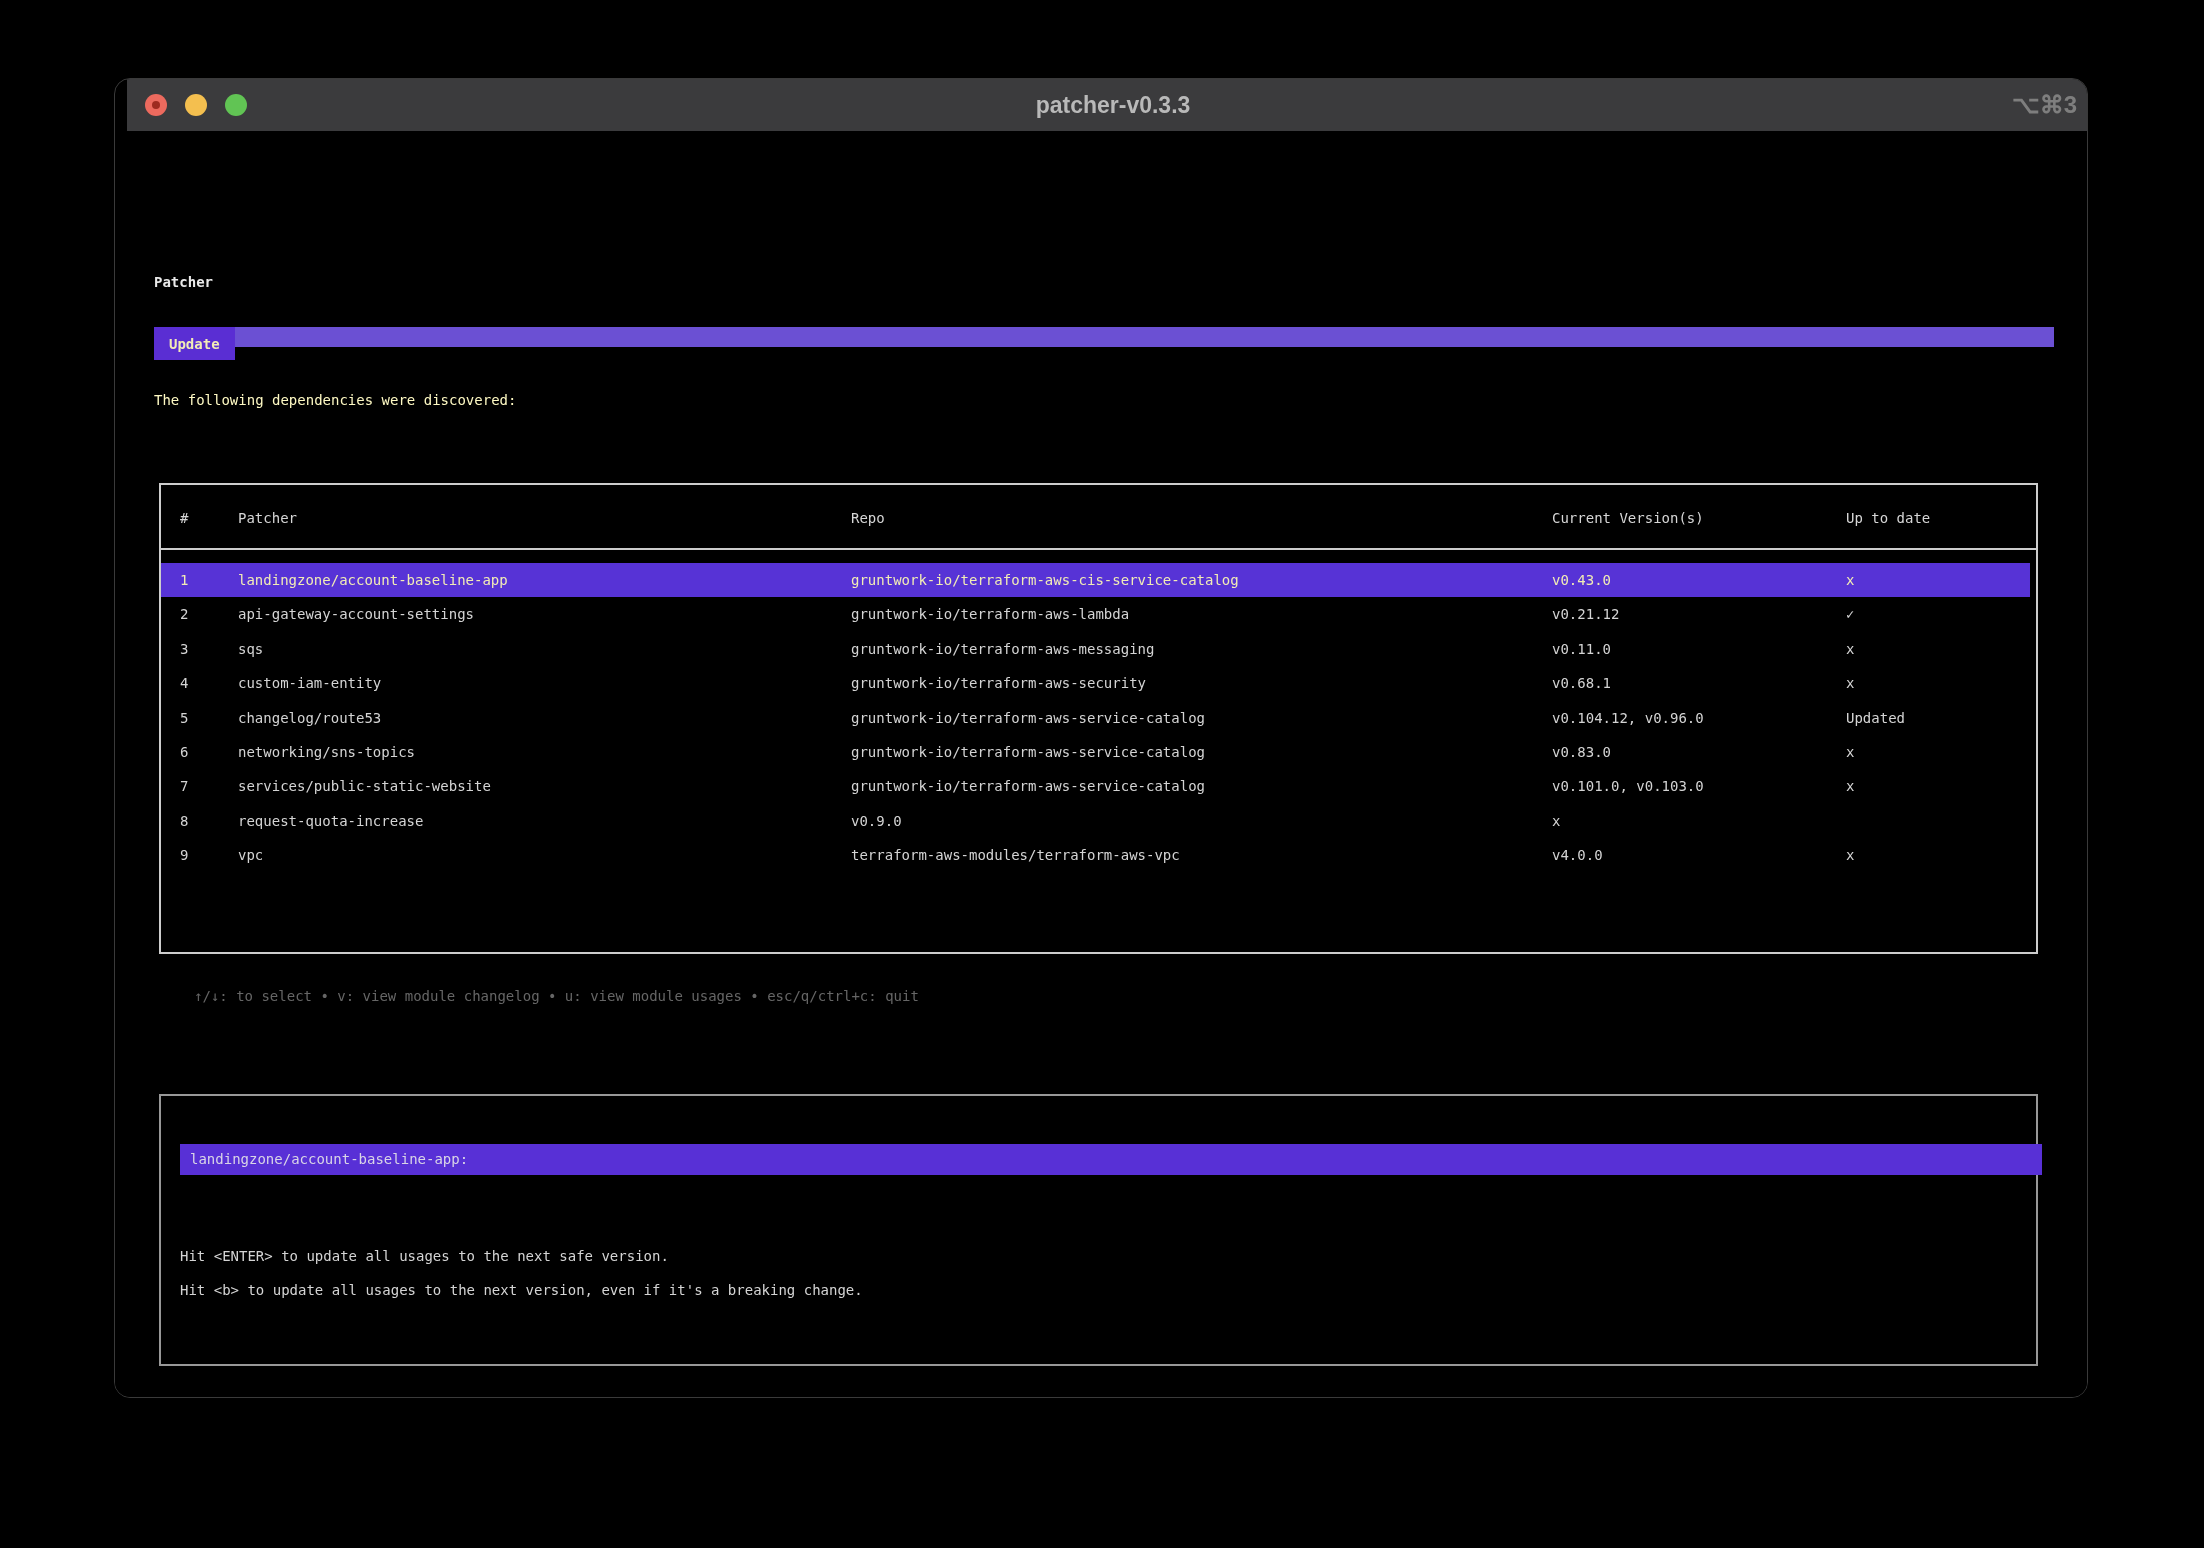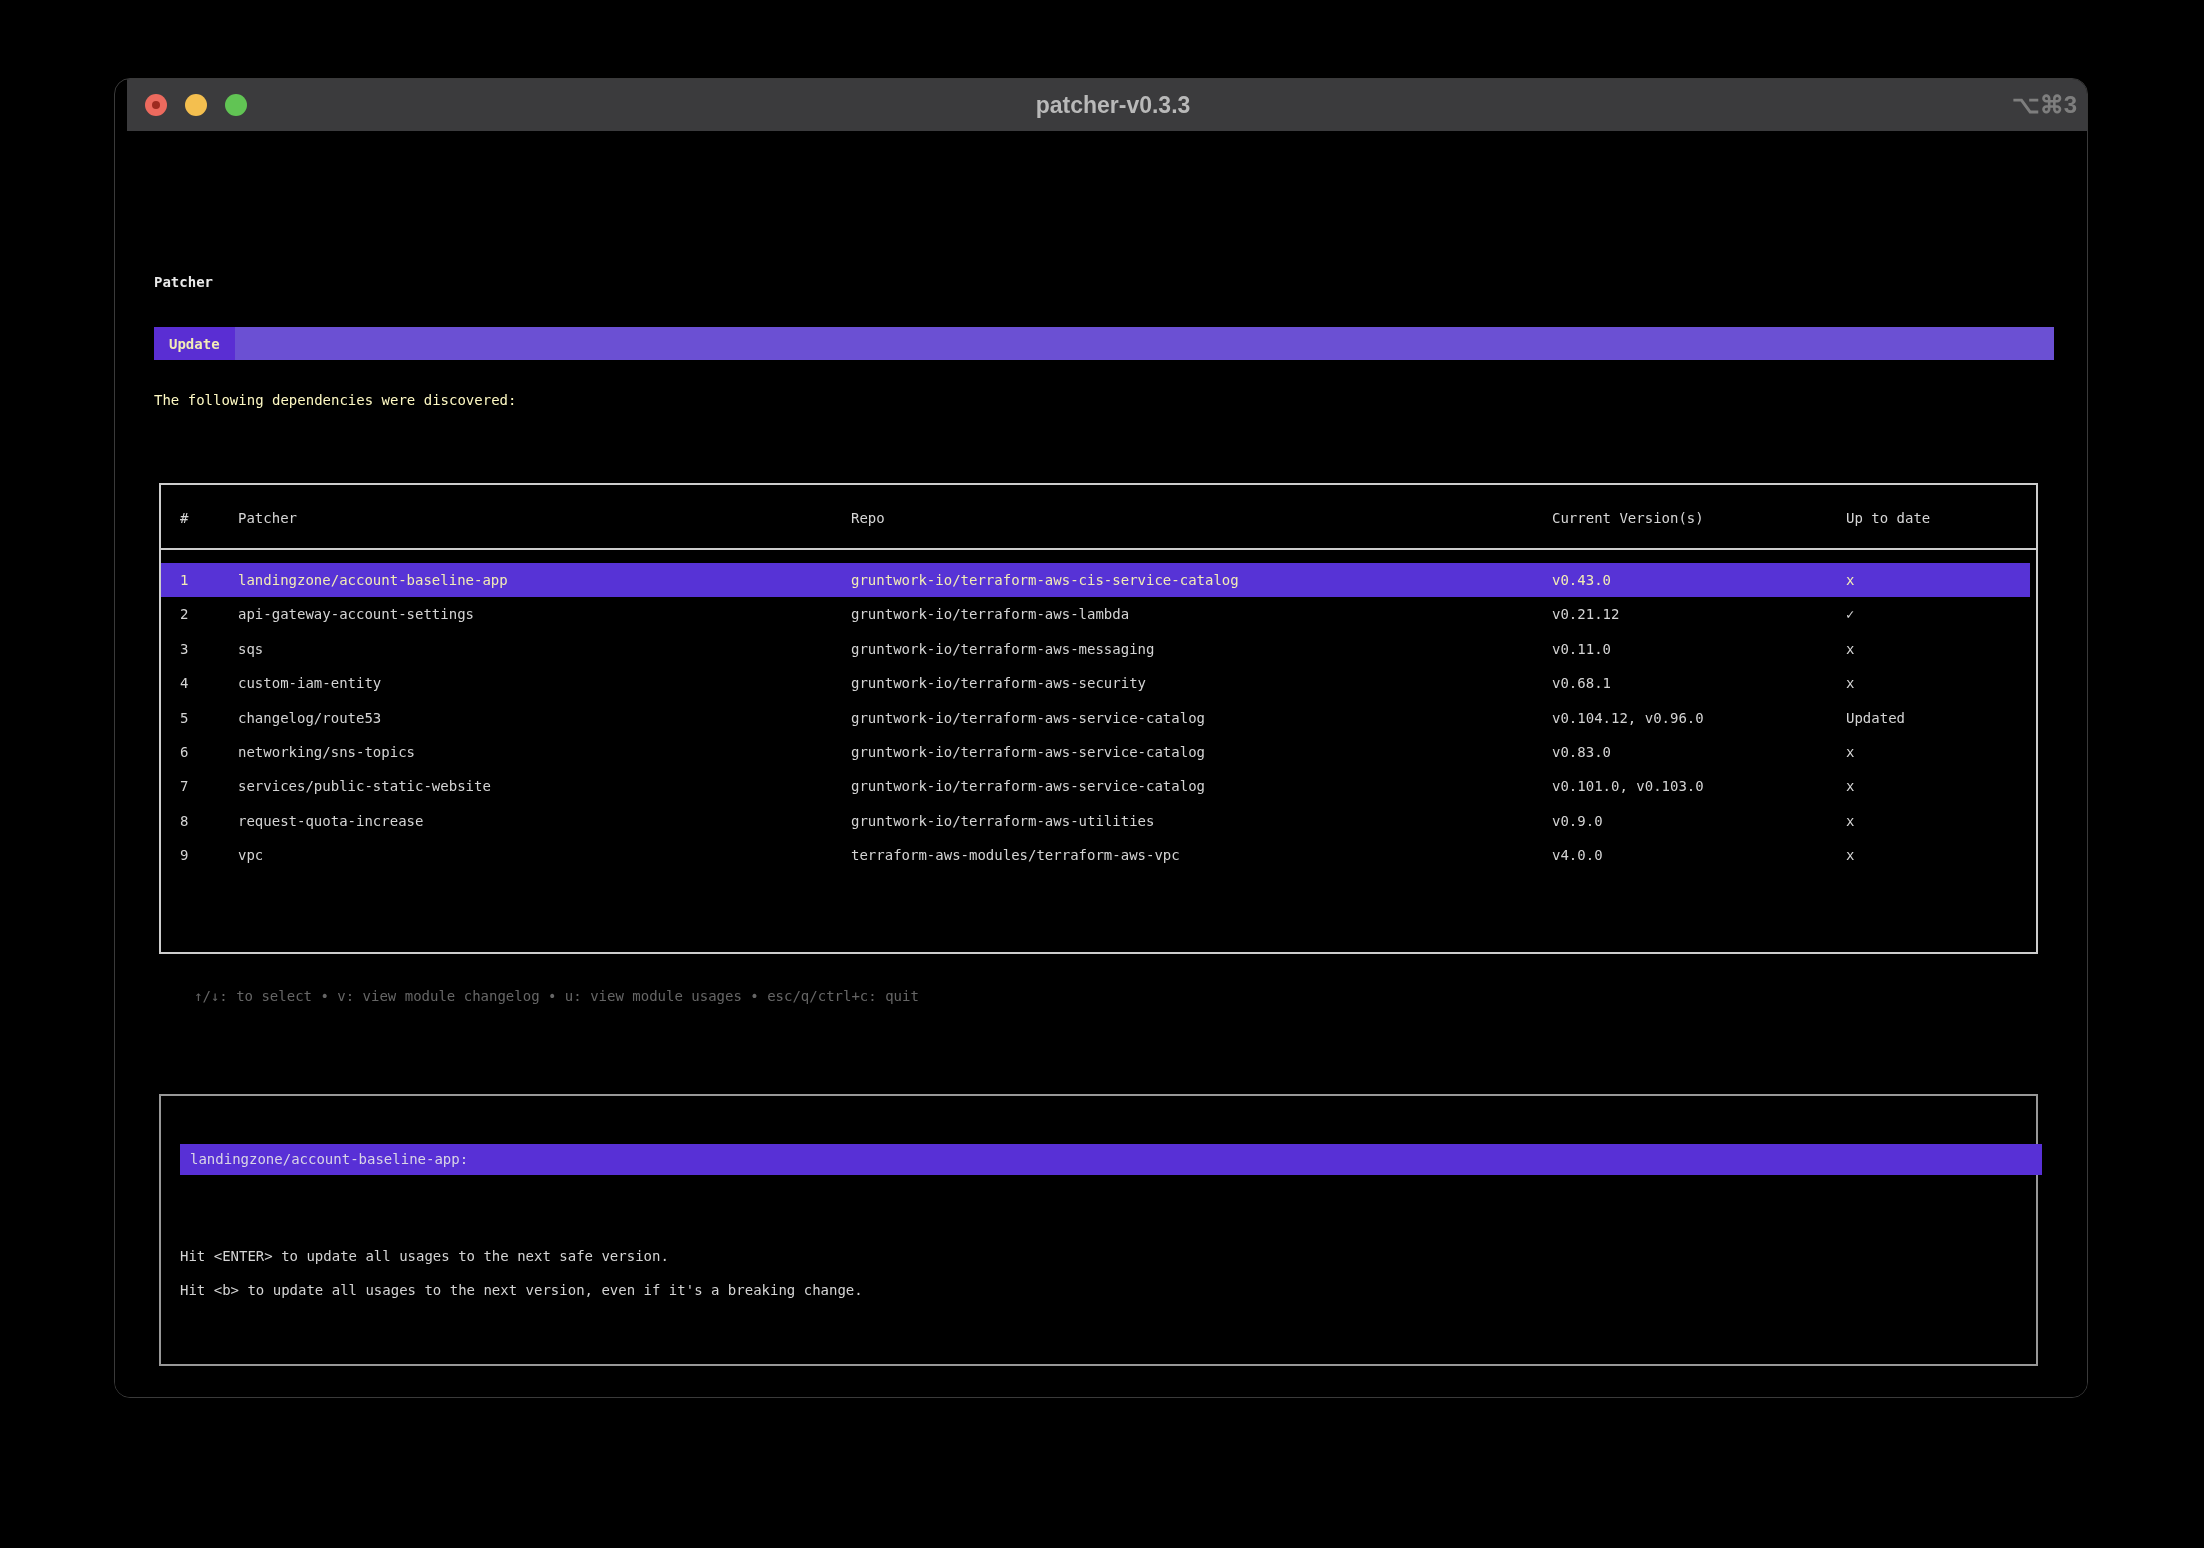--- a/index.html
+++ b/index.html
@@ -22,21 +22,21 @@
   .tl-red::after { content: ""; position: absolute; left: 7px; top: 7px; width: 8px; height: 8px; border-radius: 50%; background: #9e2b20; }
   .tl-yellow { background: #f4bf4f; }
   .tl-green { background: #61c454; }
   .window-title { width: 100%; text-align: center; font-size: 23px; font-weight: bold; color: #b9b9b9; }
   .shortcut-badge { position: absolute; right: 22px; top: 0; height: 52px; display: flex; align-items: center; font-size: 24px; font-weight: bold; color: #7e7e7e; }
 
   .term { position: absolute; left: 0; top: 52px; width: 100%; height: calc(100% - 52px); background: #000; font-size: 14px; }
 
   .app-heading { position: absolute; left: 39px; top: 134px; font-weight: bold; color: #eaeaea; line-height: 34px; }
 
-  .tab-bar { position: absolute; left: 39px; top: 196px; width: 1900px; height: 33px; background: #6b50d3; display: flex; }
+  .tab-bar { position: absolute; left: 39px; top: 196px; width: 1900px; height: 20px; background: #6b50d3; display: flex; }
   .tab-active { height: 33px; padding: 0 15px; background: #5a2ed3; color: #f2ecb6; font-weight: bold; display: flex; align-items: center; cursor: pointer; }
 
   .intro { position: absolute; left: 39px; top: 252px; line-height: 34px; color: #fef9c3; }
 
   .dep-table { position: absolute; left: 44px; top: 352px; width: 1879px; height: 471px; border: 2px solid #cdcdcd; background: #000; }
   .thead { display: grid; grid-template-columns: 58px 613px 701px 294px 1fr; padding: 16px 0 0 19px; height: 65px; color: #d6d6d6; border-bottom: 2px solid #cdcdcd; line-height: 34px; }
   .tbody { padding-top: 13px; }
   .trow { display: grid; grid-template-columns: 58px 613px 701px 294px 1fr; padding-left: 19px; height: 34.4px; line-height: 34.4px; color: #d4d4d4; cursor: pointer; }
   .trow.selected { background: #5733d6; color: #f2ecb6; width: calc(100% - 6px); }
   .cell { overflow: hidden; white-space: nowrap; }
@@ -136,21 +136,20 @@
           <div class="cell">7</div>
           <div class="cell">services/public-static-website</div>
           <div class="cell">gruntwork-io/terraform-aws-service-catalog</div>
           <div class="cell">v0.101.0, v0.103.0</div>
           <div class="cell">x</div>
         </div>
 
         <div class="trow">
           <div class="cell">8</div>
           <div class="cell">request-quota-increase</div>
-          <div class="cell">gruntwork-io/terraform-aws-utilities</div>
           <div class="cell">v0.9.0</div>
           <div class="cell">x</div>
         </div>
 
         <div class="trow">
           <div class="cell">9</div>
           <div class="cell">vpc</div>
           <div class="cell">terraform-aws-modules/terraform-aws-vpc</div>
           <div class="cell">v4.0.0</div>
           <div class="cell">x</div>

